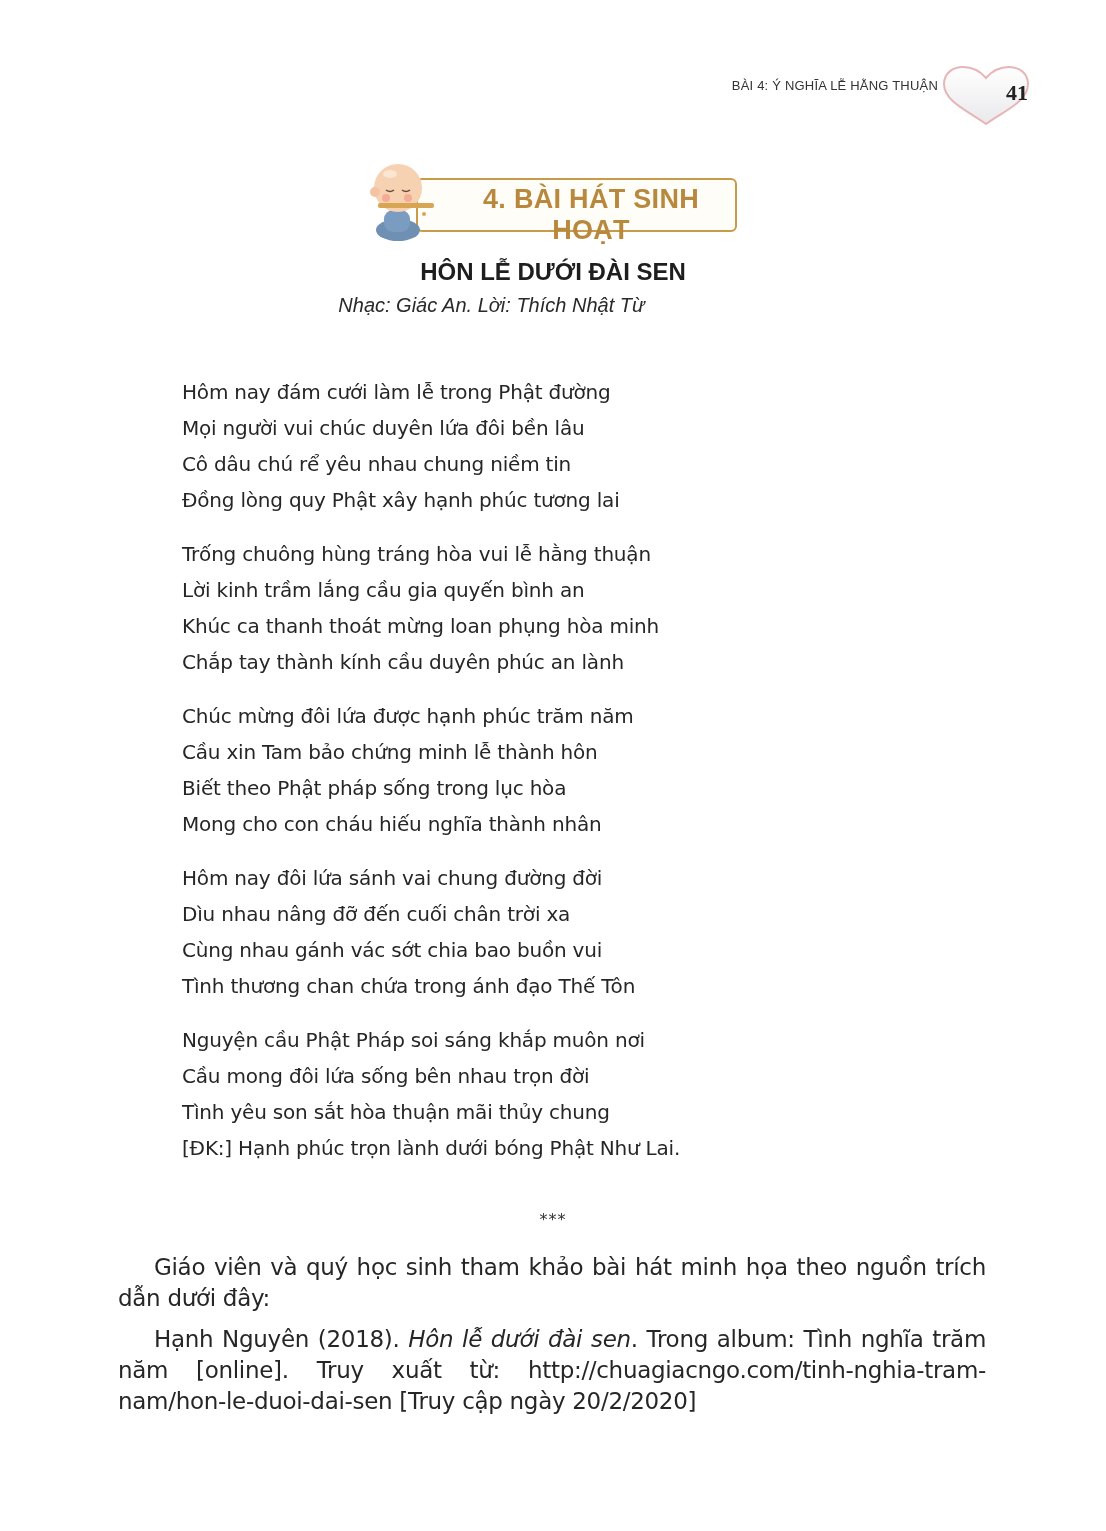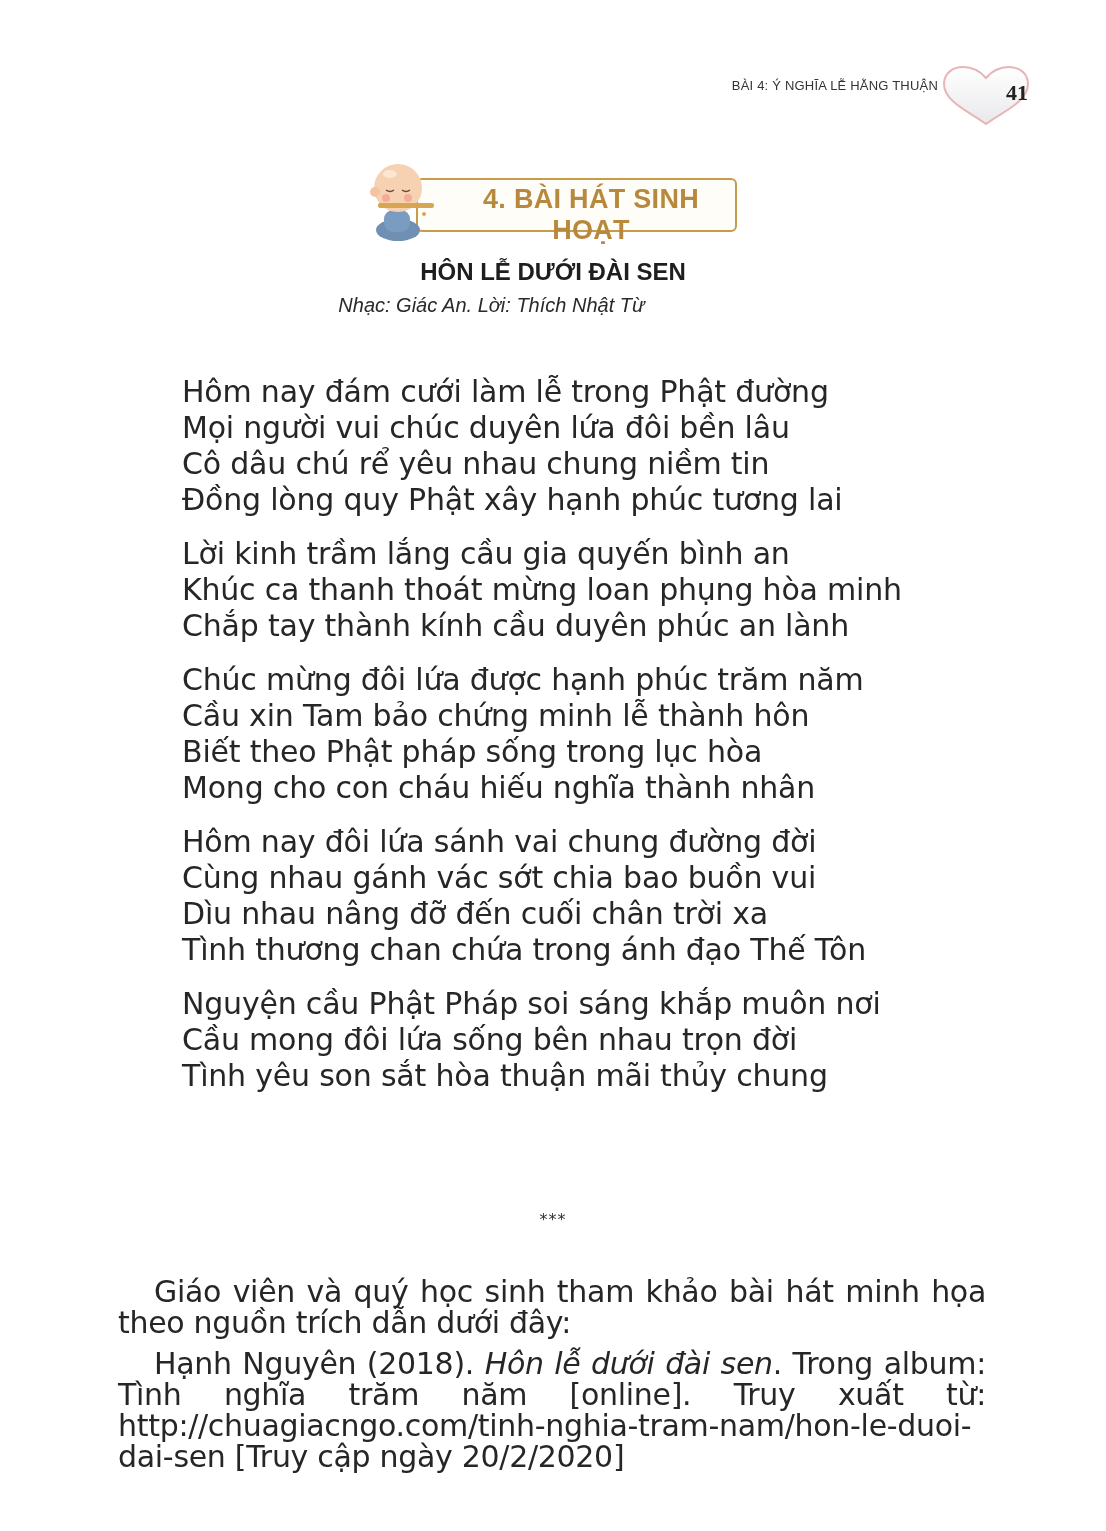--- a/index.html
+++ b/index.html
@@ -19,29 +19,29 @@
   .banner-text { position: absolute; left: 78px; top: 26px; font-family: "Liberation Sans", sans-serif;
                  font-weight: bold; font-size: 27px; color: #b8893c; letter-spacing: 0.3px; }
   .monk { position: absolute; left: 0; top: 0; width: 70px; height: 84px; }
 
   .song-title { position: absolute; top: 258px; left: 0; width: 1106px; text-align: center;
                 font-family: "Liberation Sans", sans-serif; font-weight: bold; font-size: 24px; color: #1e1e1e; }
   .song-credit { position: absolute; top: 294px; left: 0; width: 983px; text-align: center;
                  font-family: "Liberation Sans", sans-serif; font-style: italic; font-size: 20px; color: #2a2a2a; }
 
   .lyrics { position: absolute; left: 182px; top: 374px; font-family: "DejaVu Sans", sans-serif;
-            font-size: 30px; color: #262626; }
+            font-size: 20px; color: #262626; }
   .stanza { margin-bottom: 18px; }
   .stanza .line { height: 36px; line-height: 36px; white-space: nowrap; letter-spacing: -0.2px; }
 
   .separator { position: absolute; top: 1210px; left: 0; width: 1106px; text-align: center;
                font-size: 16px; color: #333; letter-spacing: 1px; }
 
   .para { position: absolute; left: 118px; width: 868px; font-family: "DejaVu Sans", sans-serif;
-          font-size: 30px; line-height: 31px; color: #262626; text-align: justify; letter-spacing: -0.3px; margin-top: 24px; }
+          font-size: 23px; line-height: 31px; color: #262626; text-align: justify; letter-spacing: -0.3px; }
   .para-1 { top: 1252px; }
   .para-2 { top: 1324px; }
   .indent { display: inline-block; width: 36px; }
   .para i { font-style: italic; }
 </style>
 </head>
 <body>
 
 <div class="running-header">BÀI 4: Ý NGHĨA LỄ HẰNG THUẬN</div>
 <div class="page-heart">
@@ -81,39 +81,41 @@
 <div class="song-credit">Nhạc: Giác An. Lời: Thích Nhật Từ</div>
 
 <div class="lyrics">
   <div class="stanza">
     <div class="line">Hôm nay đám cưới làm lễ trong Phật đường</div>
     <div class="line">Mọi người vui chúc duyên lứa đôi bền lâu</div>
     <div class="line">Cô dâu chú rể yêu nhau chung niềm tin</div>
     <div class="line">Đồng lòng quy Phật xây hạnh phúc tương lai</div>
   </div>
   <div class="stanza">
+    <div class="line">Trống chuông hùng tráng hòa vui lễ hằng thuận</div>
     <div class="line">Lời kinh trầm lắng cầu gia quyến bình an</div>
     <div class="line">Khúc ca thanh thoát mừng loan phụng hòa minh</div>
     <div class="line">Chắp tay thành kính cầu duyên phúc an lành</div>
   </div>
   <div class="stanza">
     <div class="line">Chúc mừng đôi lứa được hạnh phúc trăm năm</div>
     <div class="line">Cầu xin Tam bảo chứng minh lễ thành hôn</div>
     <div class="line">Biết theo Phật pháp sống trong lục hòa</div>
     <div class="line">Mong cho con cháu hiếu nghĩa thành nhân</div>
   </div>
   <div class="stanza">
     <div class="line">Hôm nay đôi lứa sánh vai chung đường đời</div>
+    <div class="line">Dìu nhau nâng đỡ đến cuối chân trời xa</div>
     <div class="line">Cùng nhau gánh vác sớt chia bao buồn vui</div>
-    <div class="line">Dìu nhau nâng đỡ đến cuối chân trời xa</div>
     <div class="line">Tình thương chan chứa trong ánh đạo Thế Tôn</div>
   </div>
   <div class="stanza">
     <div class="line">Nguyện cầu Phật Pháp soi sáng khắp muôn nơi</div>
     <div class="line">Cầu mong đôi lứa sống bên nhau trọn đời</div>
     <div class="line">Tình yêu son sắt hòa thuận mãi thủy chung</div>
+    <div class="line">[ĐK:] Hạnh phúc trọn lành dưới bóng Phật Như Lai.</div>
   </div>
 </div>
 
 <div class="separator">***</div>
 
 <div class="para para-1"><span class="indent"></span><span>Giáo viên và quý học sinh tham khảo bài hát minh họa theo nguồn trích dẫn dưới đây:</span></div>
 <div class="para para-2"><span class="indent"></span><span>Hạnh Nguyên (2018). </span><i>Hôn lễ dưới đài sen</i><span>. Trong album: Tình nghĩa trăm năm [online]. Truy xuất từ: http://chuagiacngo.com/tinh-nghia-tram-nam/hon-le-duoi-dai-sen [Truy cập ngày 20/2/2020]</span></div>
 
 </body></html>

